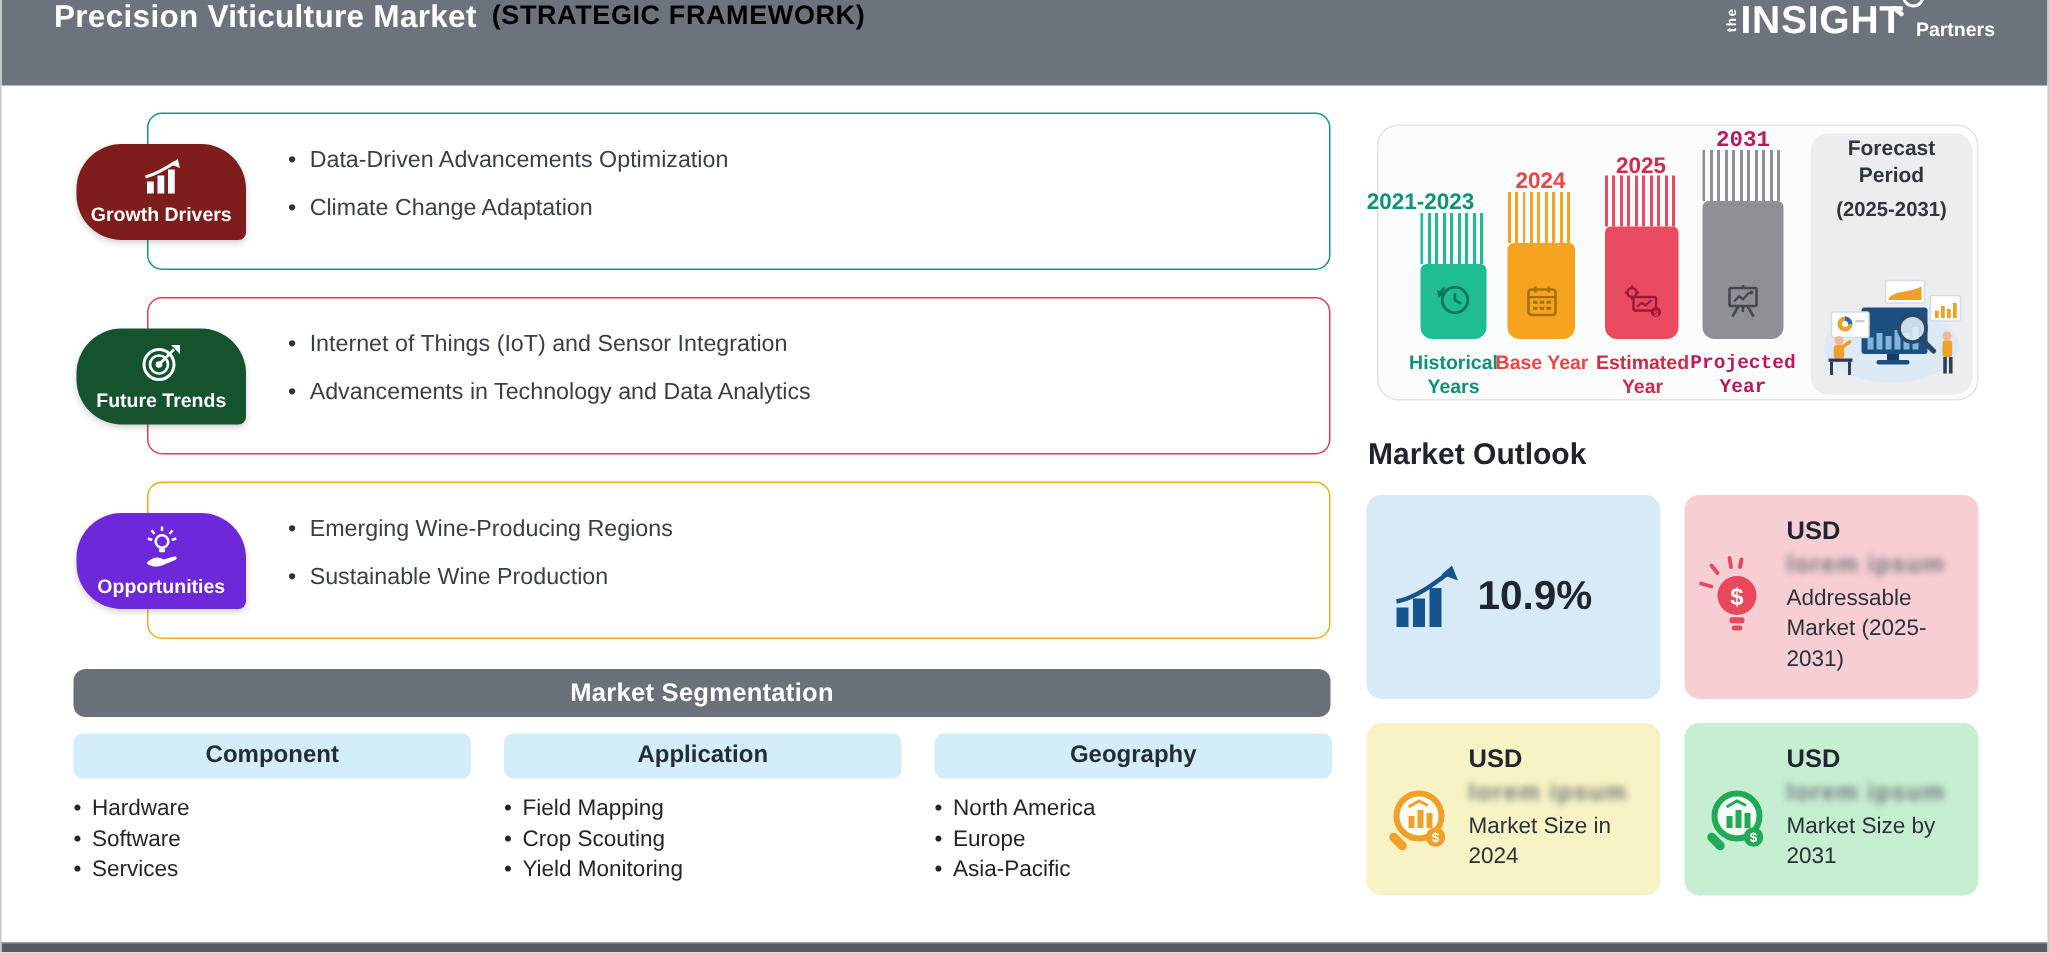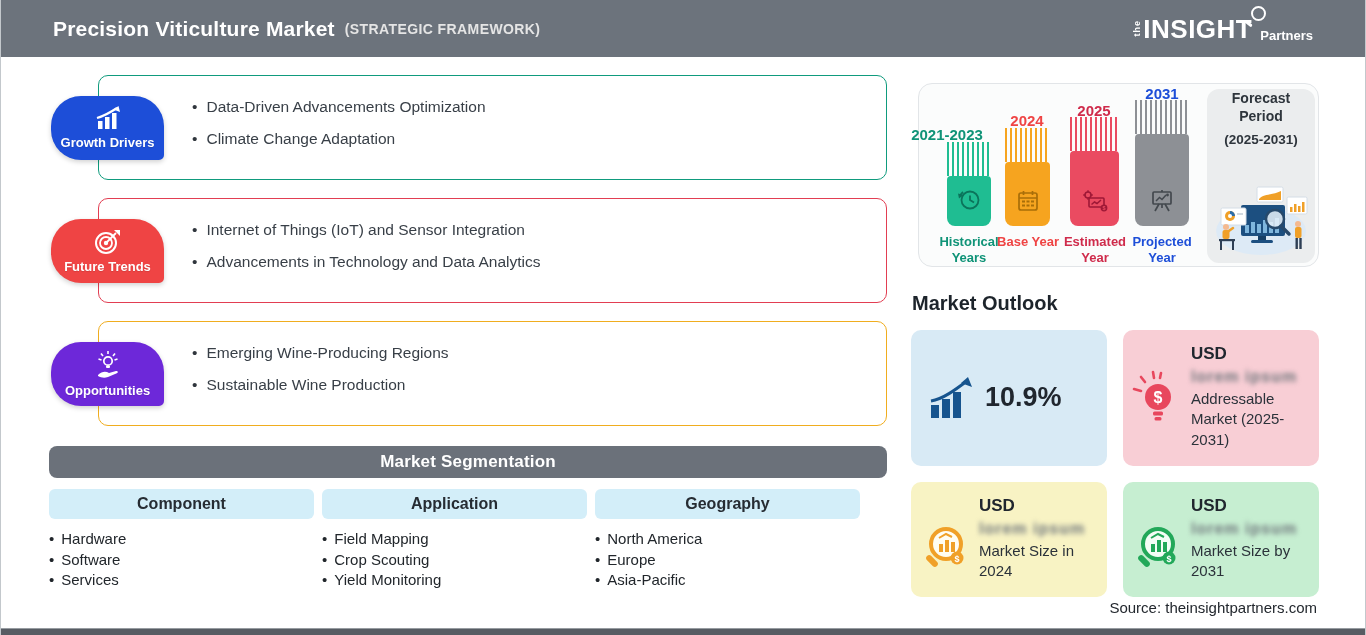--- a/index.html
+++ b/index.html
@@ -5,23 +5,23 @@
   * { margin:0; padding:0; box-sizing:border-box; }
   html,body { background:#e9eaec; }
   #page {
     position:relative; width:1366px; height:635px; background:#ffffff;
     font-family:"Liberation Sans", sans-serif; overflow:hidden;
     border-left:1px solid #c3c8cc; border-right:1px solid #c3c8cc;
   }
 
   
   .header { position:absolute; top:0; left:0; right:0; height:57px; background:#6c737c;
-            display:flex; align-items:center; padding:0 52px; }
+            display:flex; align-items:flex-start; padding:0 35px; }
   .header-title { color:#fff; font-size:21px; font-weight:bold; letter-spacing:.2px; }
-  .header-subtitle { color:#e5e5e5; font-size:14px; font-weight:600; margin-left:10px; letter-spacing:.4px; }
+  .header-subtitle { color:#000000; font-size:18px; font-weight:600; margin-left:10px; letter-spacing:.4px; }
   .logo { margin-left:auto; display:flex; flex-direction:row; align-items:flex-end; color:#fff; }
   .logo-top { display:flex; align-items:flex-end; }
   .logo-the { writing-mode:vertical-rl; transform:rotate(180deg); font-size:9px; font-weight:bold;
               letter-spacing:1px; margin:0 1px 5px 0; }
   .logo-insight { font-size:26px; font-weight:800; letter-spacing:.5px; line-height:1; position:relative; padding-right:8px; }
   .logo-lens { position:absolute; right:-6px; top:-10px; width:15px; height:15px;
                border:2.5px solid #fff; border-radius:50%; }
   .logo-lens-handle { position:absolute; right:7px; top:6px; width:9px; height:2.5px; background:#fff;
                       transform:rotate(38deg); border-radius:2px; }
   .logo-partners { font-size:13px; font-weight:bold; margin-top:-3px; line-height:1; }
@@ -31,50 +31,50 @@
   .fw-box.green  { top:75px;  border:1.5px solid #0f9b7d; }
   .fw-box.red    { top:198px; border:1.5px solid #e23e52; }
   .fw-box.yellow { top:321px; border:1.5px solid #f0ad1f; }
   .fw-bullets { padding:22px 0 0 93px; }
   .fw-bullet { display:flex; font-size:15.5px; color:#383f47; margin-bottom:13px; line-height:1.2; }
   .fw-bullet .dot { margin-right:9px; color:#30363d; }
 
   .badge { position:absolute; left:50px; width:113px; height:64px; border-radius:30px 30px 5px 30px;
            display:flex; flex-direction:column; align-items:center; justify-content:center;
            box-shadow:0 2px 5px rgba(0,0,0,.18); z-index:2; }
-  .badge.green  { top:96px;  background:#1d4ed8; }
-  .badge.red    { top:219px; background:#ef4444; }
+  .badge.green  { top:96px;  background:#7f1d1d; }
+  .badge.red    { top:219px; background:#14532d; }
   .badge.yellow { top:342px; background:#6d28d9; }
   .badge-label { color:#fff; font-size:13px; font-weight:bold; white-space:nowrap; margin-top:3px;
                  text-shadow:0 1px 1px rgba(0,0,0,.12); }
 
   
   .seg-bar { position:absolute; left:48px; top:446px; width:838px; height:32px; background:#6b717a;
              border-radius:8px; display:flex; align-items:center; justify-content:center; }
   .seg-bar-title { color:#fff; font-size:17px; font-weight:bold; letter-spacing:.2px; }
-  .seg-cols { position:absolute; left:48px; top:489px; width:839px; display:flex; gap:8px; }
+  .seg-cols { position:absolute; left:48px; top:489px; width:839px; display:flex; gap:22px; }
   .seg-col { width:265px; }
   .seg-head { height:30px; background:#d3eef9; border-radius:6px; display:flex; align-items:center;
               justify-content:center; font-size:16px; font-weight:bold; color:#262c33; }
   .seg-list { margin-top:10px; }
   .seg-item { display:flex; font-size:15px; color:#21262b; line-height:20.5px; }
   .seg-item .dot { margin-right:7px; }
 
   
   .timeline { position:absolute; left:917px; top:83px; width:401px; height:184px; background:#fbfcfc;
               border:1px solid #e2e5e8; border-radius:14px; }
   .tl-bar { position:absolute; bottom:40px; display:flex; flex-direction:column; }
   .tl-bar .stripes { height:34px; }
   .tl-bar .solid { flex:1; border-radius:4px 4px 8px 8px; position:relative; }
   .tl-year { position:absolute; width:90px; text-align:center; font-size:15px; font-weight:bold; }
   .tl-cap { position:absolute; top:150px; width:78px; text-align:center; font-size:13px; font-weight:bold; line-height:1.25; }
   .bar-icon { position:absolute; bottom:12px; left:50%; transform:translateX(-50%); }
 
   .c-green  { color:#0f9377; }  .c-orange { color:#ef4444; }
-  .c-red    { color:#cf2b4b; }  .c-gray   { color:#1d4ed8; }
+  .c-red    { color:#cf2b4b; }  .c-gray   { color:#be185d;font-family:Liberation Mono, monospace; }
   .bg-green  { background:#1fbd92; } .bg-orange { background:#f6a41f; }
   .bg-red    { background:#ea4b61; } .bg-gray   { background:#8d9095; }
   .st-green  { background:repeating-linear-gradient(90deg,#1fbd92 0 2px,transparent 2px 5px); }
   .st-orange { background:repeating-linear-gradient(90deg,#f6a41f 0 2px,transparent 2px 5px); }
   .st-red    { background:repeating-linear-gradient(90deg,#ea4b61 0 2px,transparent 2px 5px); }
   .st-gray   { background:repeating-linear-gradient(90deg,#8d9095 0 2px,transparent 2px 5px); }
 
   .forecast { position:absolute; left:288px; top:5px; width:108px; height:174px; background:#ebedee;
               border-radius:12px; text-align:center; }
   .forecast-title { font-size:14px; font-weight:bold; color:#2e353c; line-height:1.3; width:76px; margin:0 auto; }
@@ -439,16 +439,15 @@
       <circle cx="38" cy="36" r="6.5" fill="#22a859"></circle>
       <text x="38" y="39.5" font-size="9" font-weight="bold" fill="#fff" text-anchor="middle">$</text>
     </svg>
     <div class="usd-card-text">
       <div class="usd-label">USD</div>
       <div class="redacted">lorem ipsum</div>
       <div class="card-caption">Market Size by 2031</div>
     </div>
   </div>
 
-  <div class="source">Source: theinsightpartners.com</div>
 
   <div class="bottom-bar"></div>
 </div>
 
 </body></html>

